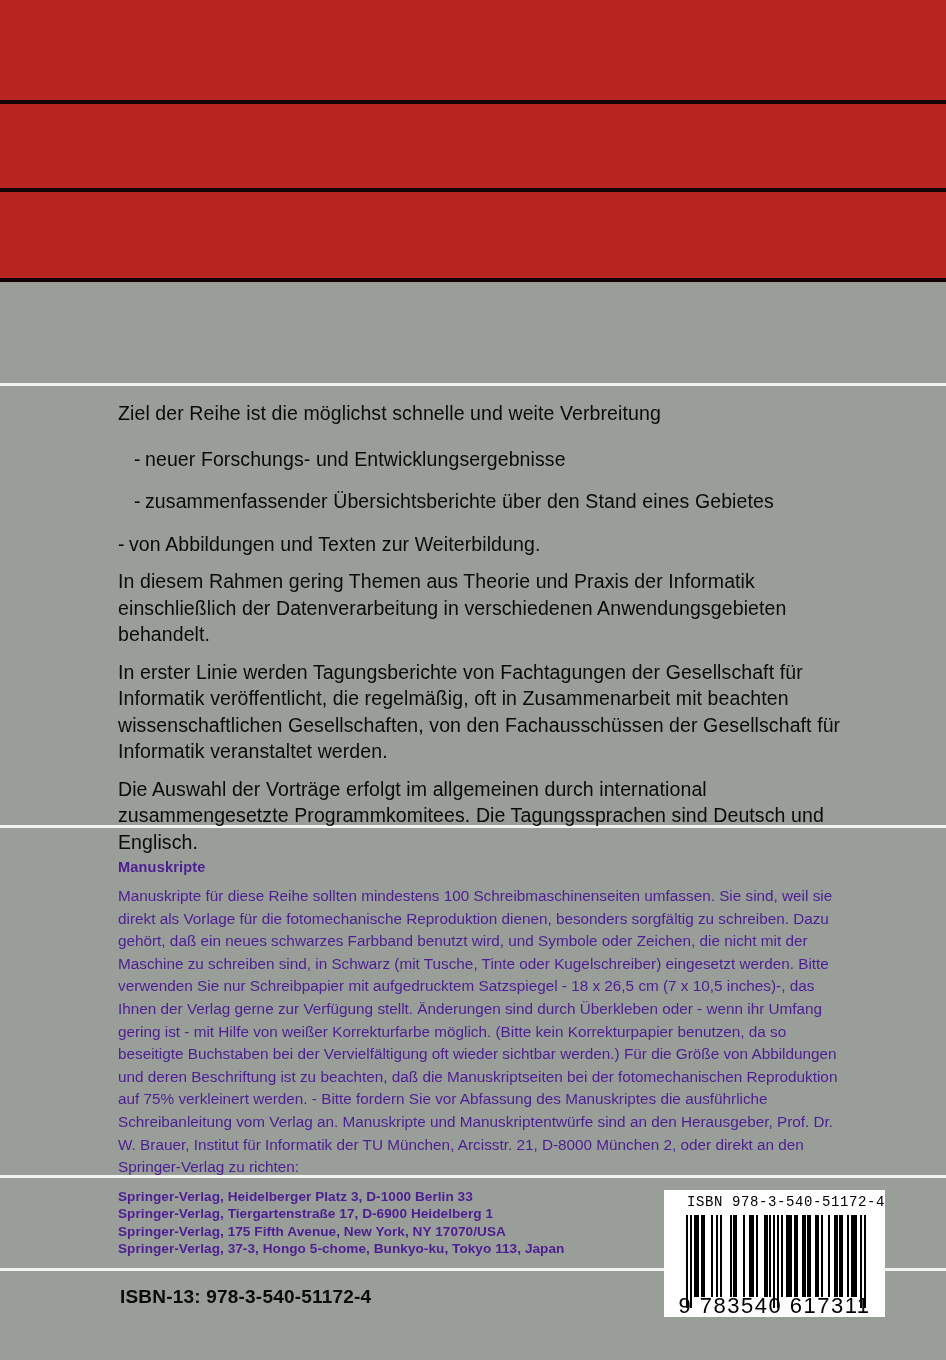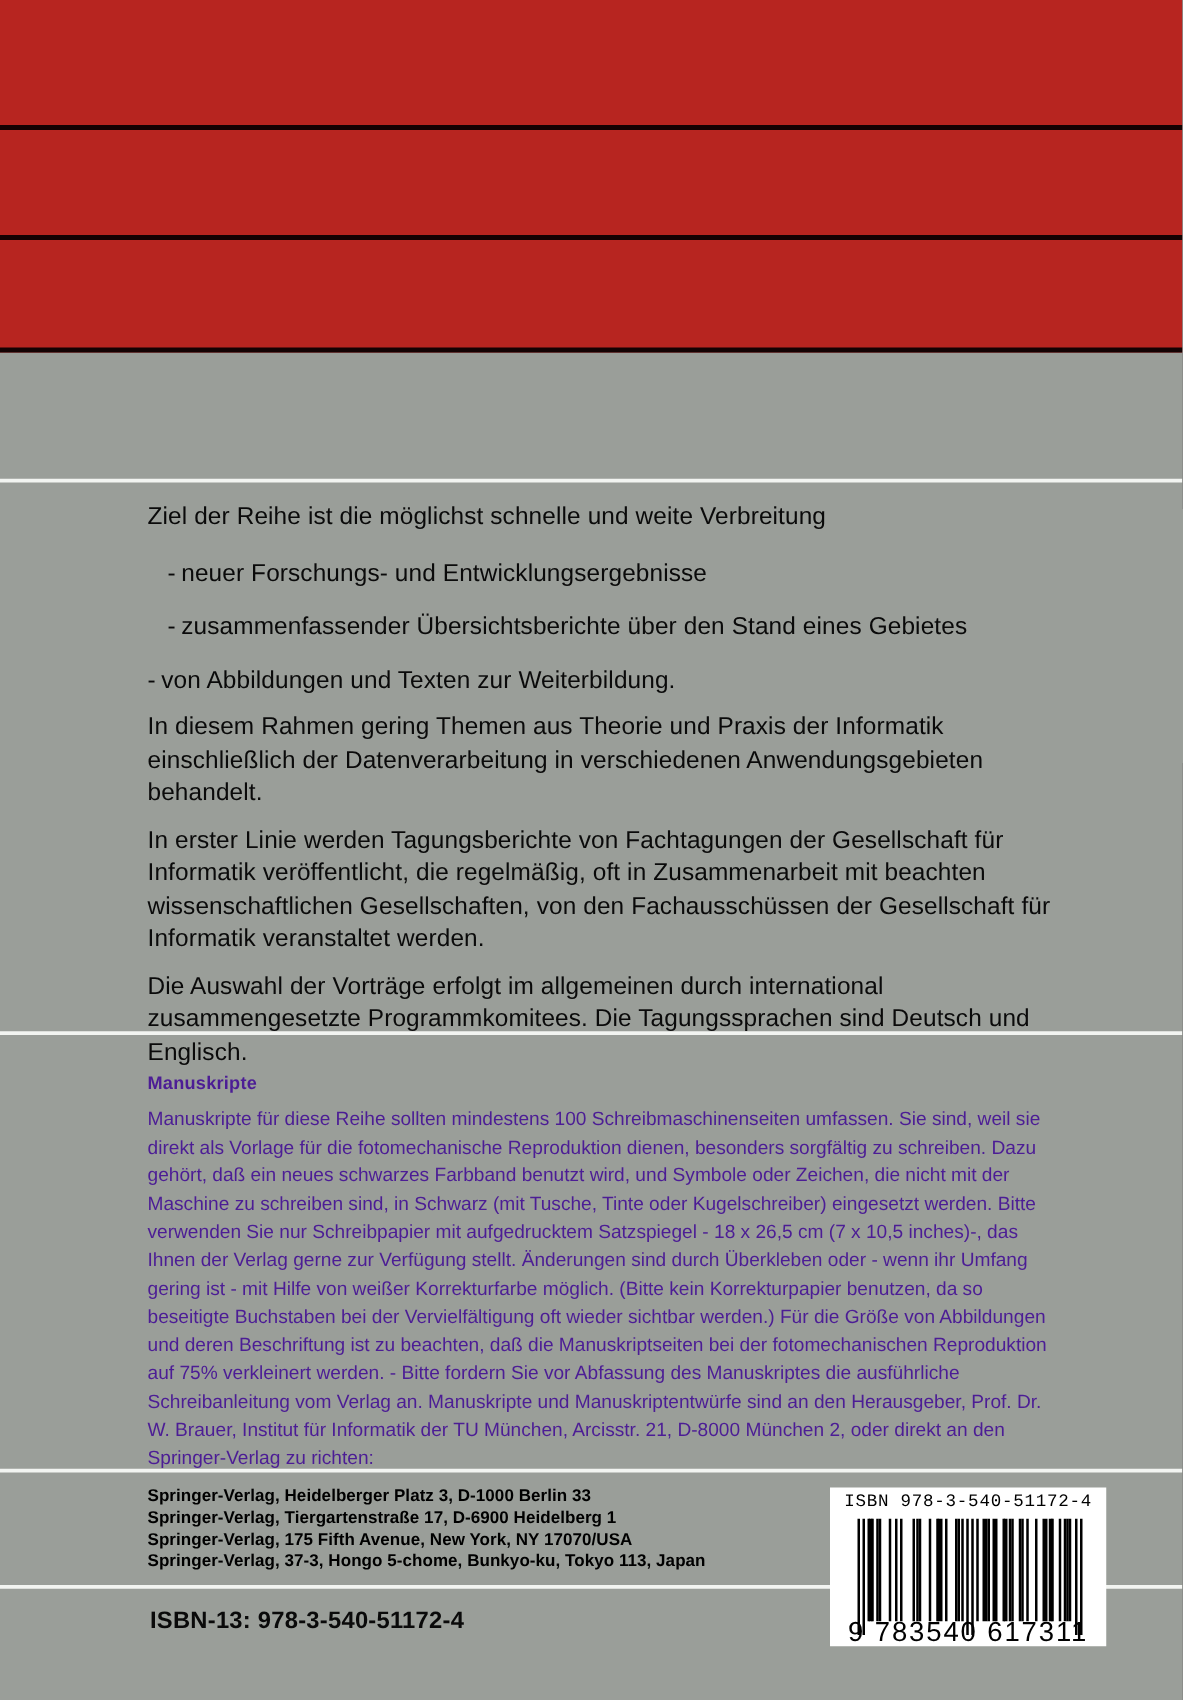--- a/index.html
+++ b/index.html
@@ -105,21 +105,21 @@
 
   
   .addresses {
     position: absolute;
     left: 118px;
     top: 1188px;
     width: 540px;
     font-size: 13.6px;
     font-weight: bold;
     line-height: 17.4px;
-    color: #000000;
+    color: #4c1d95;
     letter-spacing: 0.05px;
   }
   .addresses div { white-space: nowrap; }
 
   
   .isbn-line {
     position: absolute;
     left: 120px;
     top: 1286px;
     font-size: 19px;
@@ -136,21 +136,21 @@
     width: 221px;
     height: 127px;
     background: #ffffff;
     box-sizing: border-box;
   }
   .barcode-top-text {
     position: absolute;
     left: 0;
     top: 4px;
     width: 221px;
-    text-align: center;
+    text-align: right;
     font-family: "Liberation Mono", "DejaVu Sans Mono", monospace;
     font-size: 14px;
     letter-spacing: 0.6px;
     color: #000;
     white-space: nowrap;
   }
   .barcode-bars {
     position: absolute;
     left: 22px;
     top: 25px;

